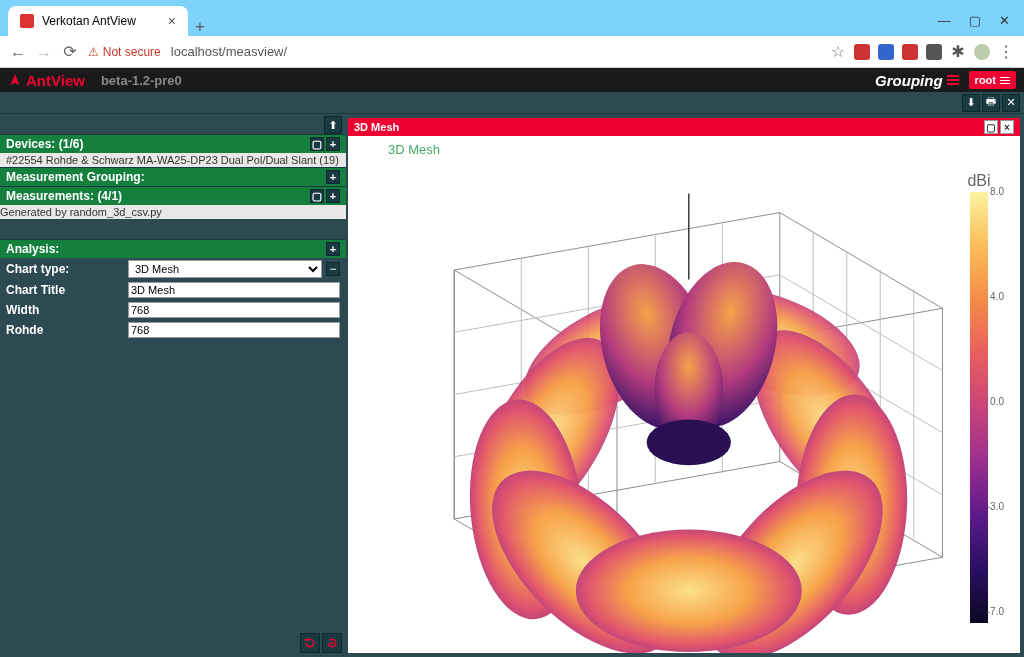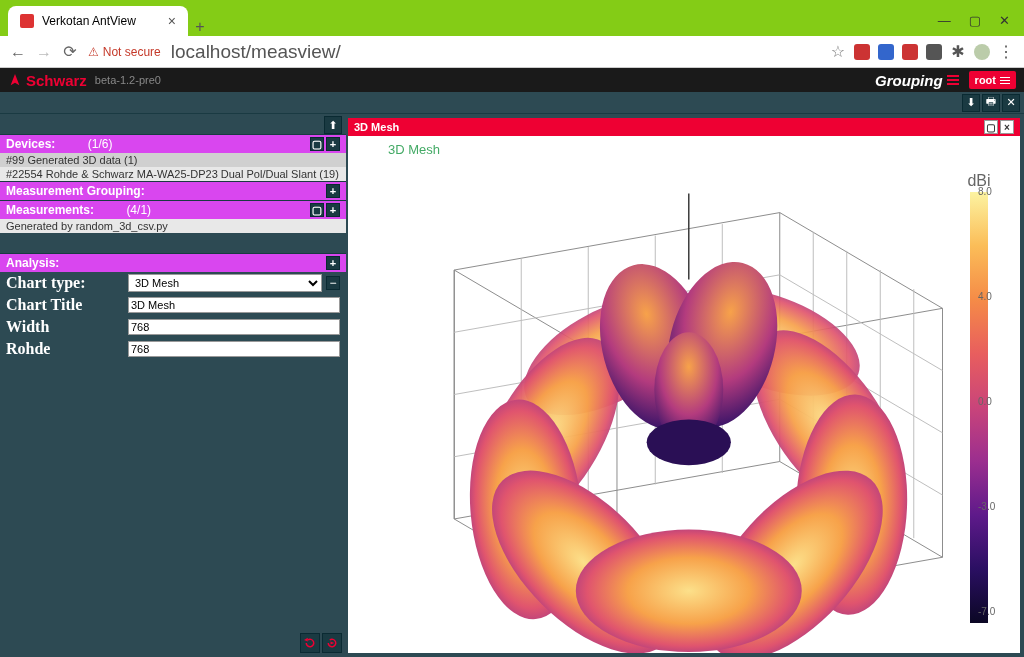--- a/index.html
+++ b/index.html
@@ -1,70 +1,70 @@
 <!DOCTYPE html>
 <html><head>
 <meta charset="utf-8">
 <style>
 * { box-sizing: border-box; margin: 0; padding: 0; font-family: Arial, Helvetica, sans-serif; }
 html, body { width: 1024px; height: 657px; overflow: hidden; background: #fff; }
 
 
-.browser-top { background: #84cc16; height: 36px; display: flex; align-items: flex-end; }
+.browser-top { background: #7dd3fc; height: 36px; display: flex; align-items: flex-end; }
 .tab { background: #fff; height: 30px; border-radius: 8px 8px 0 0; margin-left: 8px; padding: 0 12px; display: flex; align-items: center; gap: 8px; font-size: 12px; min-width: 180px; }
 .tab .favicon { width: 14px; height: 14px; background: #d33; border-radius: 2px; }
 .tab .close { color: #555; font-size: 14px; margin-left: auto; }
 .newtab { width: 24px; text-align: center; color: #555; font-size: 16px; }
 .win-controls { margin-left: auto; display: flex; gap: 18px; padding: 0 14px 8px 0; color: #333; font-size: 13px; }
 .win-controls span { cursor: default; }
 
 .addr-bar { background: #fff; height: 32px; border-bottom: 1px solid #ccc; display: flex; align-items: center; gap: 10px; padding: 0 10px; font-size: 13px; }
 .addr-bar .nav-icn { color: #666; font-size: 16px; width: 16px; text-align: center; }
 .addr-bar .warn { color: #c53929; font-size: 12px; display: flex; align-items: center; gap: 4px; }
-.addr-bar .url { color: #555; font-size: 19px; }
+.addr-bar .url { color: #555; font-size: 13px; }
 .addr-bar .ext { margin-left: auto; display: flex; gap: 8px; align-items: center; }
 .addr-bar .ext-icn { width: 16px; height: 16px; border-radius: 3px; }
 
 
 .app { height: calc(657px - 68px); display: flex; flex-direction: column; background: #2d4a53; }
 .app-header { background: #1a1a1a; height: 24px; display: flex; align-items: center; padding: 0 8px; }
 .app-title { color: #e03; font-weight: bold; font-size: 15px; display:flex; align-items:center; gap:4px;}
 .app-title .logo-icn { width:14px; height:14px; }
-.app-title .beta { color: #888; font-size: 11px; font-weight: normal; margin-left: 4px; }
+.app-title .beta { color: #888; font-size: 13px; font-weight: bold; margin-left: 12px; }
 .verkotan { margin-left: auto; color: #fff; font-size: 15px; font-style: italic; font-weight: bold; display:flex; align-items:center; gap:2px;}
 .verkotan-bars { display:inline-flex; flex-direction:column; gap:2px; margin-left:2px;}
 .verkotan-bars span { display:block; height:2px; width:12px; background:#e03;}
 .root-btn { background: #e03; color: #fff; font-size: 11px; font-weight: bold; padding: 3px 6px; margin-left: 10px; border-radius: 2px; display:flex; align-items:center; gap:4px;}
 .root-btn .menu-lines { display:inline-flex; flex-direction:column; gap:2px;}
 .root-btn .menu-lines span{display:block;height:1px;width:10px;background:#fff;}
 
 .toolbar2 { background: #2d4a53; height: 22px; display: flex; justify-content: flex-end; align-items: center; padding: 0 4px; gap: 2px; border-bottom: 1px solid #1a3a42;}
 .tb-btn { width: 18px; height: 18px; background: #1a3a42; color: #fff; font-size: 11px; display:flex; align-items:center; justify-content:center; border:1px solid #0a2a32;}
 
 .app-body { flex: 1; display: flex; overflow: hidden; }
 
 
 .sidebar { width: 346px; background: #2d4a53; display: flex; flex-direction: column; position: relative; }
 .sb-toolbar { height: 20px; display: flex; justify-content: flex-end; padding: 2px 4px;}
 .sb-toolbar .tb-btn{ background:#1a3a42;}
-.section-hdr { background: #d946ef; color: #fff; font-size: 12px; font-weight: bold; padding: 2px 6px; display: flex; align-items: center; border-top:1px solid #1a3a42;}
-.section-hdr .count { font-weight: normal; margin-left: 29px; }
+.section-hdr { background: #15803d; color: #fff; font-size: 12px; font-weight: bold; padding: 2px 6px; display: flex; align-items: center; border-top:1px solid #1a3a42;}
+.section-hdr .count { font-weight: bold; }
 .section-hdr .hdr-icns { margin-left: auto; display: flex; gap: 2px; }
 .hdr-icn { width: 14px; height: 14px; background: #1a3a42; color: #fff; font-size: 11px; display:flex;align-items:center;justify-content:center; border:1px solid #0a2a32;}
 .list { background: #e8e8e8; font-size: 11px; color: #333; max-height: 60px; overflow-y: auto; }
 .list::-webkit-scrollbar{width:14px;}
 .list::-webkit-scrollbar-thumb{background:#c0c0c0;border:1px solid #999;}
 .list::-webkit-scrollbar-button{background:#e0e0e0;height:14px;border:1px solid #999;}
 .list-item { padding: 1px 6px; cursor: default; }
 .list-item.sel { background: #d0d0d0; }
 .meas-list { background:#e8e8e8; font-size:11px; color:#333; }
-.meas-list .list-item{padding:1px 6px;}
+.meas-list .list-item{padding:1px 0;}
 
 .form-row { display: flex; align-items: center; padding: 2px 6px; gap: 4px; }
-.form-row label { color: #fff; font-size: 16px; font-weight: bold; width: 118px; font-family: Liberation Serif, serif; }
+.form-row label { color: #fff; font-size: 12px; font-weight: bold; width: 118px; }
 .form-row select, .form-row input { flex: 1; font-size: 11px; padding: 1px 2px; border: 1px solid #999; background: #fff; }
 .form-row .minus { width:14px; height:14px; background:#1a3a42; color:#fff; font-size:12px; display:flex;align-items:center;justify-content:center;border:1px solid #0a2a32;}
 
 .sb-bottom { position: absolute; bottom: 4px; right: 4px; display: flex; gap: 2px; }
 .sb-bottom .bb { width: 20px; height: 20px; background: #1a3a42; border: 1px solid #0a2a32; display:flex;align-items:center;justify-content:center;}
 .sb-bottom svg{width:12px;height:12px;}
 
 
 .main { flex: 1; background: #2d4a53; padding: 4px 4px 4px 2px; display: flex; flex-direction: column; }
 .viz-hdr { background: #e03; color: #fff; font-size: 11px; font-weight: bold; padding: 2px 6px; display: flex; align-items: center; }
@@ -72,21 +72,21 @@
 .vh-icn { width: 14px; height: 14px; background: #fff; color: #333; font-size: 10px; display:flex;align-items:center;justify-content:center;border:1px solid #999;}
 .viz-body { flex: 1; background: #fff; position: relative; overflow: hidden; }
 .plot-title { position: absolute; top: 6px; left: 40px; font-size: 13px; color: #4a6; }
 .plot { width: 100%; height: 100%; }
 
 
 .cbar { position: absolute; right: 16px; top: 36px; bottom: 36px; width: 50px; }
 .cbar-title { font-size: 16px; color: #666; text-align: center; }
 .cbar-grad { width: 18px; height: calc(100% - 14px); margin: 2px auto 0; background: linear-gradient(to bottom, #fcf3a1, #fbbd58, #f58b47, #e85e5e, #c9447a, #9b2e8f, #5e1a8a, #2a0f62, #0b0724); }
 .cbar-ticks { position: absolute; right: 0; top: 14px; bottom: 0; width: 26px; display: flex; flex-direction: column; justify-content: space-between; font-size: 10px; color: #666; }
-.cbar-ticks span { text-align: left; }
+.cbar-ticks span { text-align: right; }
 </style>
 </head>
 <body>
 
 <div class="browser-top">
   <div class="tab">
     <span class="favicon"></span>
     <span>Verkotan AntView</span>
     <span class="close">×</span>
   </div>
@@ -117,21 +117,21 @@
     <span class="nav-icn" style="color:#555;">⋮</span>
   </div>
 </div>
 
 <div class="app">
   <div class="app-header">
     <div class="app-title">
       <svg class="logo-icn" viewBox="0 0 16 16">
           <path fill="#e03" d="M8 1 L3 14 L8 11 L13 14 Z"></path>
         </svg>
-      <span>Schwarz</span>
+      <span>AntView</span>
       <span class="beta">beta-1.2-pre0</span>
     </div>
     <div class="verkotan">
       <span>Grouping</span>
       <span class="verkotan-bars">
           <span></span>
           <span></span>
           <span></span>
         </span>
     </div>
@@ -159,21 +159,20 @@
 
       <div class="section-hdr">
         <span>Devices:</span>&nbsp;
         <span class="count">(1/6)</span>
         <div class="hdr-icns">
           <div class="hdr-icn">▢</div>
           <div class="hdr-icn">+</div>
         </div>
       </div>
       <div class="list">
-        <div class="list-item sel">#99 Generated 3D data (1)</div>
         <div class="list-item">#22554 Rohde &amp; Schwarz MA-WA25-DP23 Dual Pol/Dual Slant (19)</div>
       </div>
 
       <div class="section-hdr">
         <span>Measurement Grouping:</span>
         <div class="hdr-icns">
           <div class="hdr-icn">+</div>
         </div>
       </div>
 

